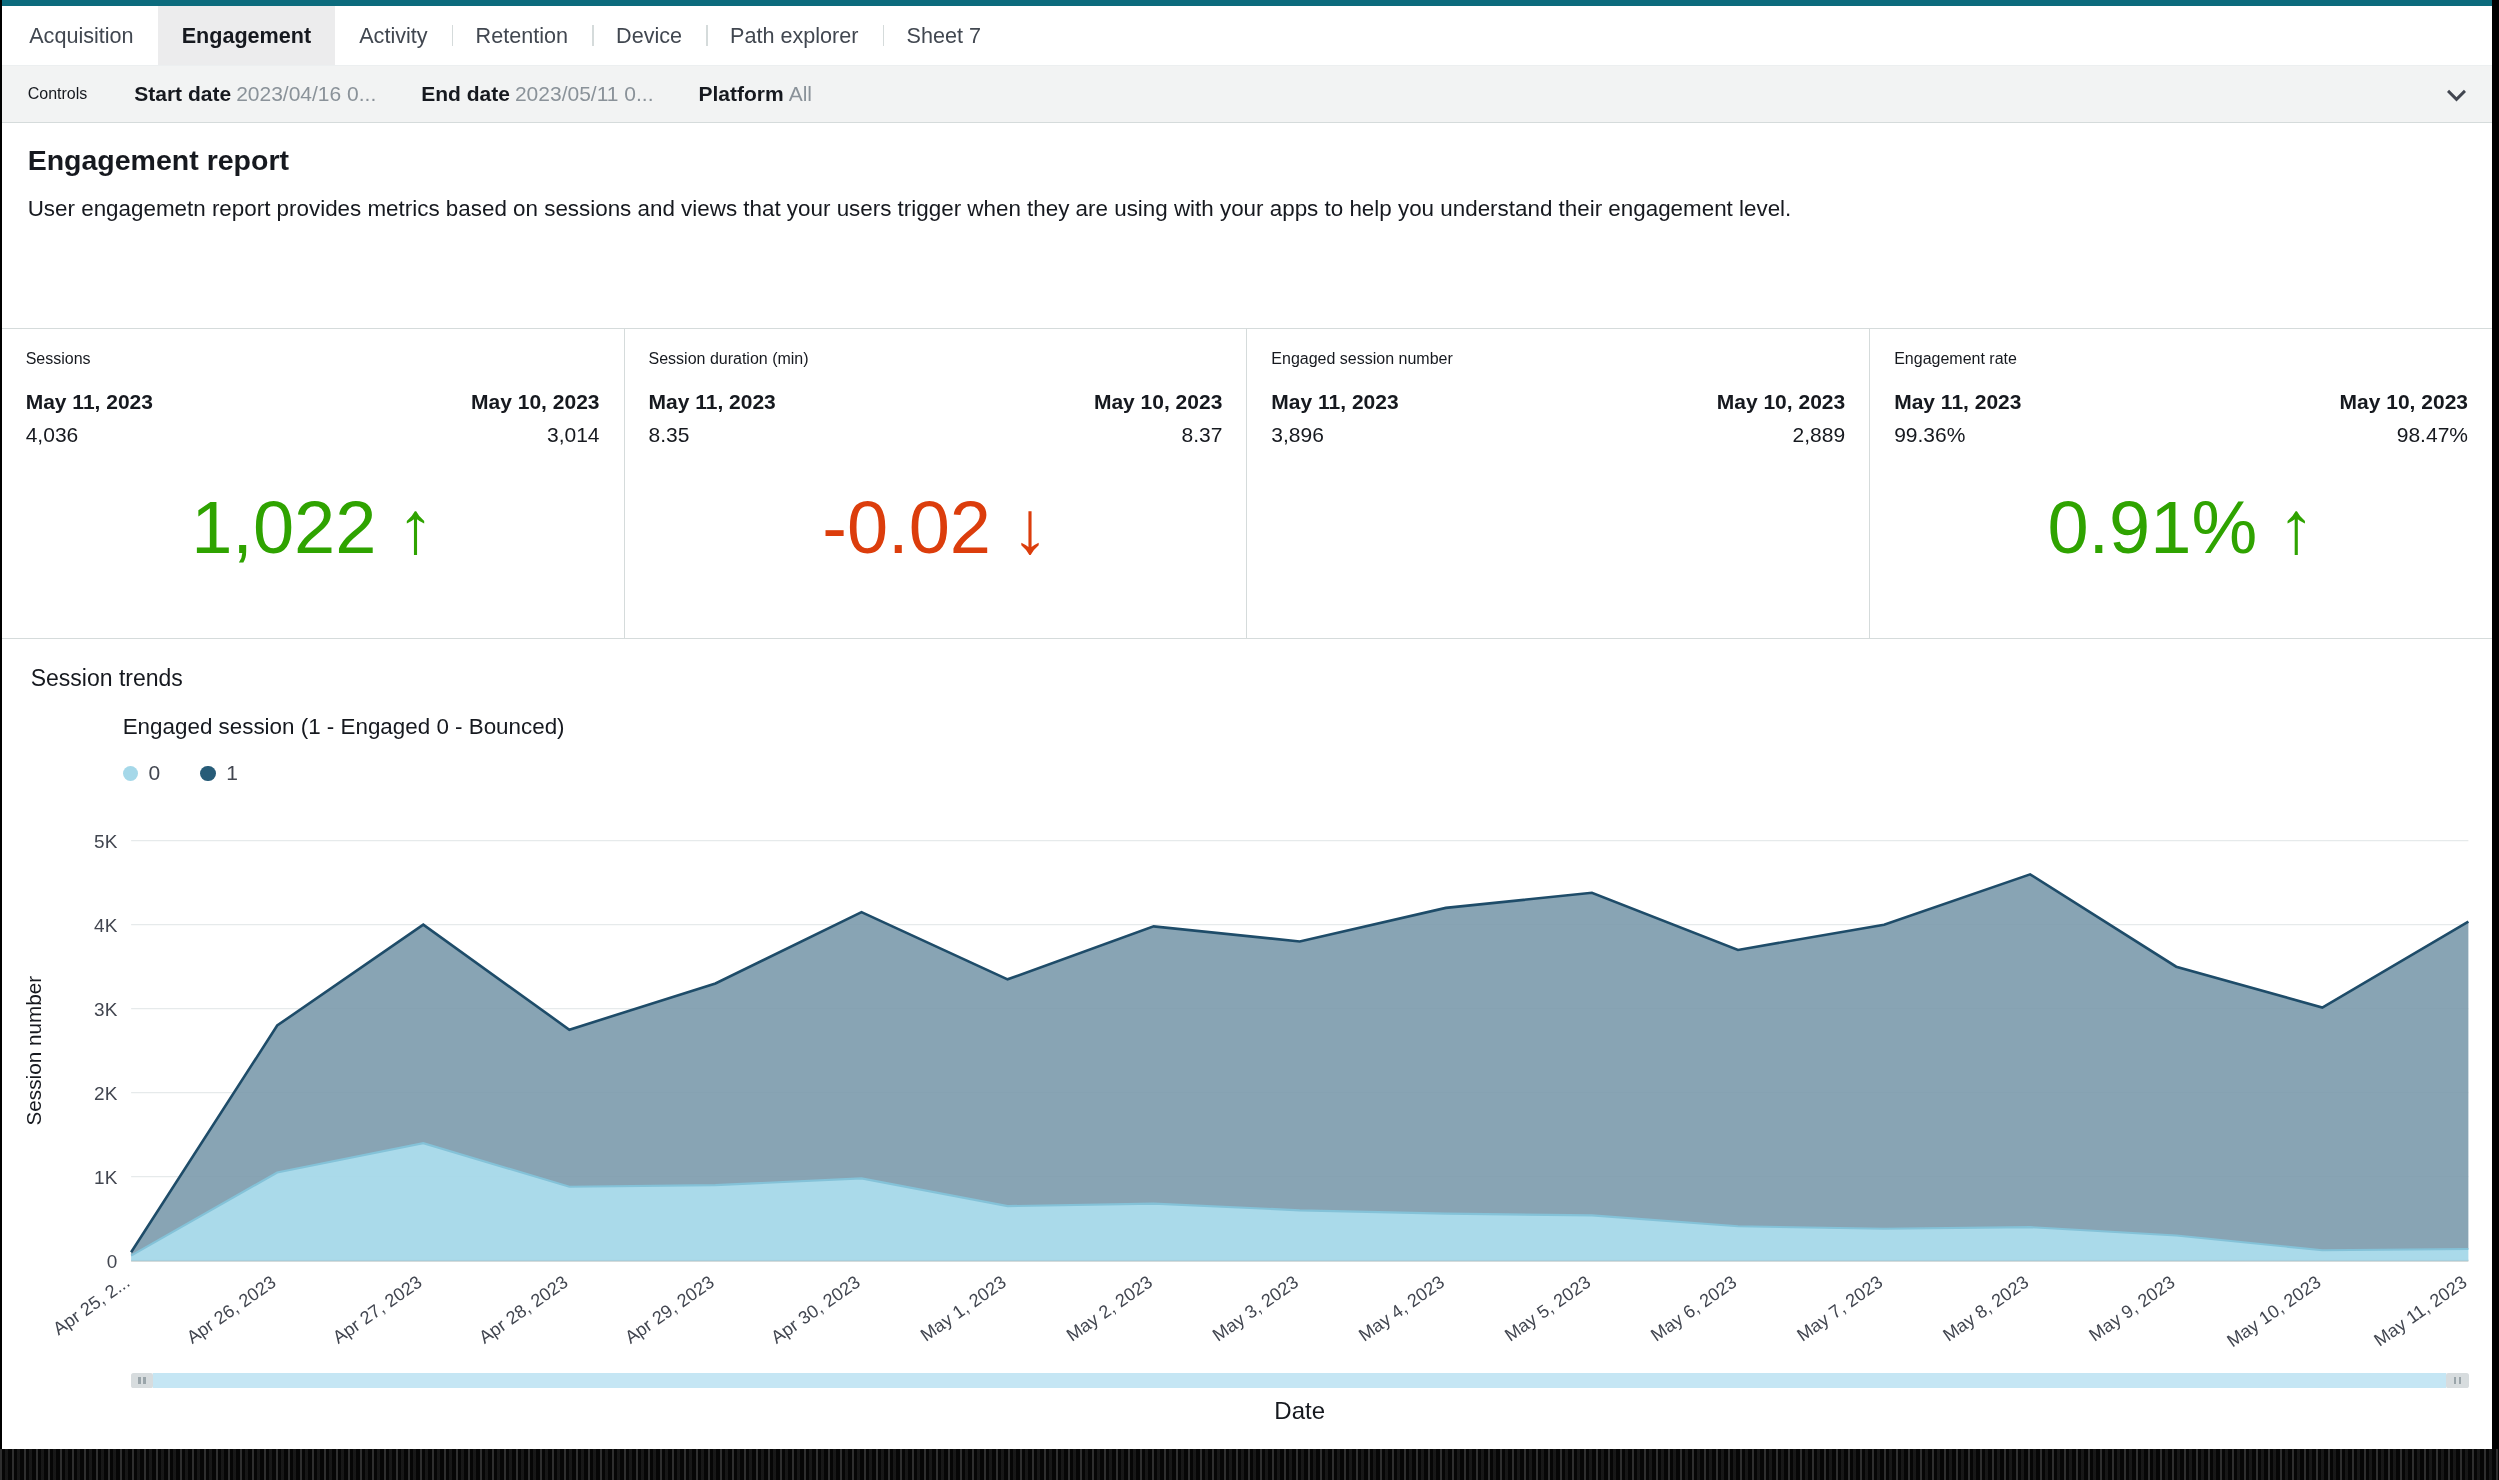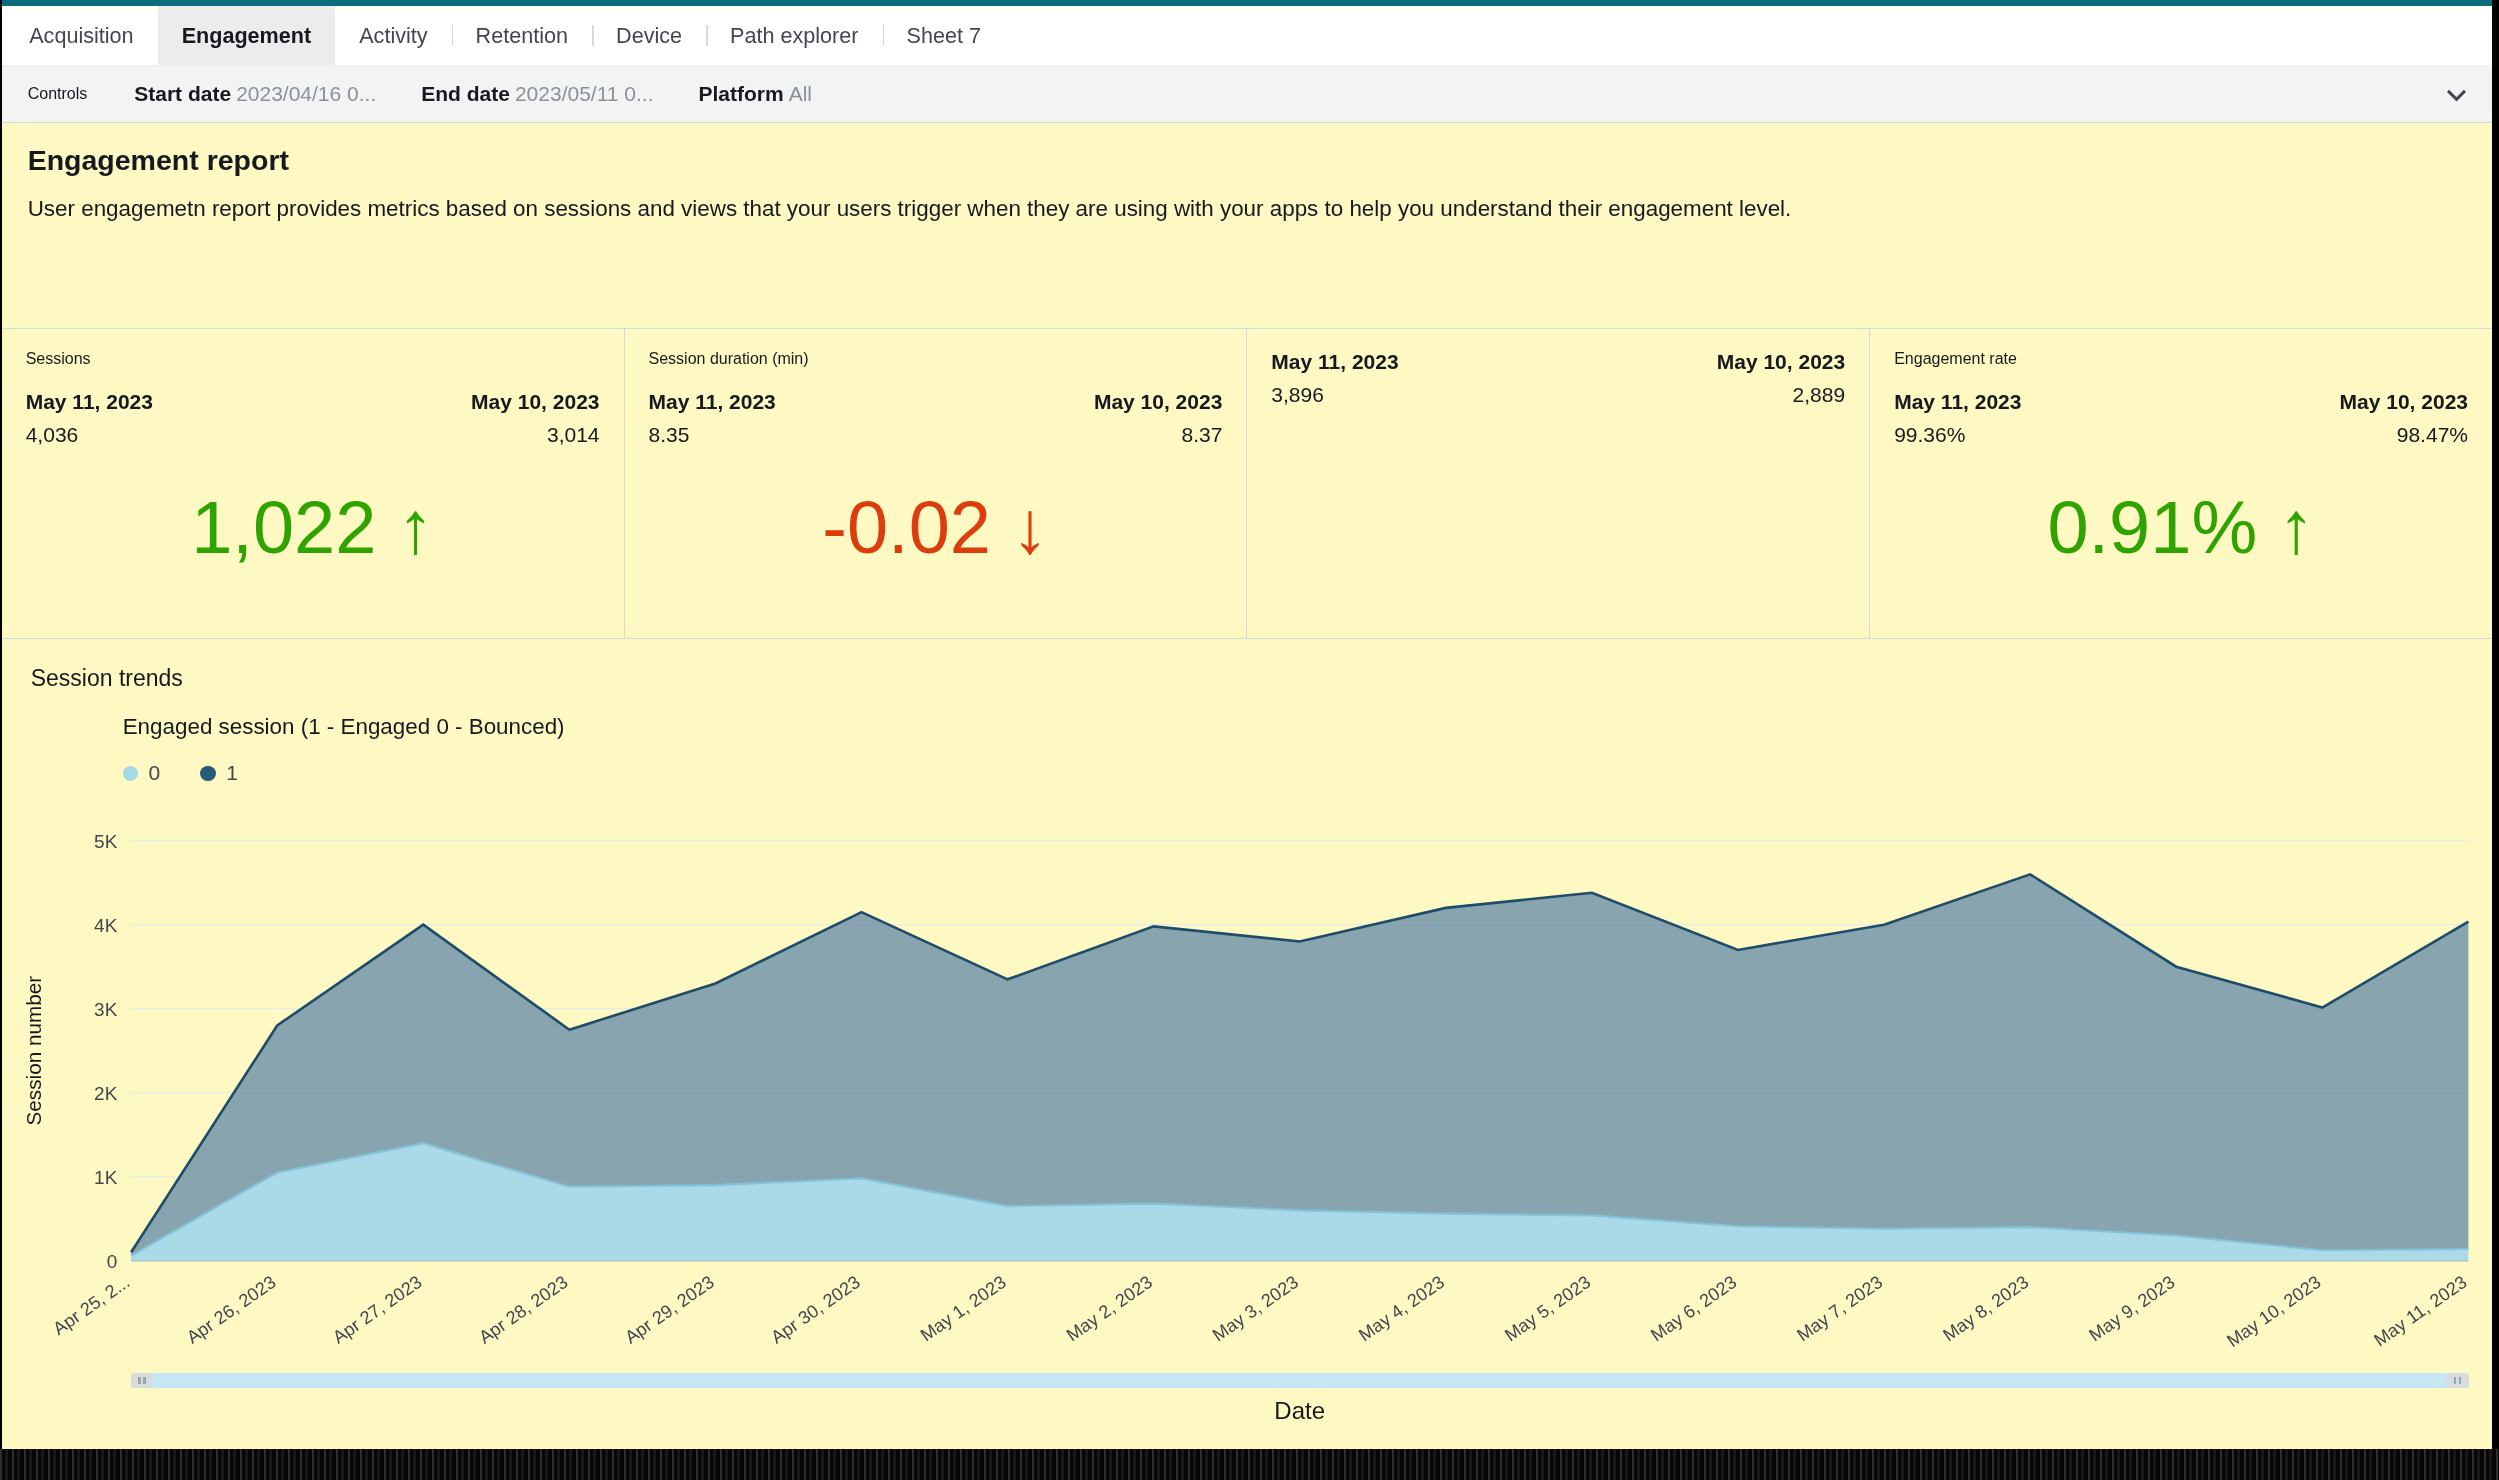--- a/index.html
+++ b/index.html
@@ -1,18 +1,18 @@
 <!DOCTYPE html>
 <html style="font-size:14px"><head>
 <meta charset="utf-8">
 <style>
   *{margin:0;padding:0;box-sizing:border-box}
   html,body{width:2500px;height:1480px;overflow:hidden;background:#000;
     font-family:"Liberation Sans",sans-serif;color:#16191f;}
-  .app{position:absolute;left:1.7px;top:0;right:7px;bottom:31px;background:#fef9c3;}
+  .app{position:absolute;left:1.7px;top:0;right:7px;bottom:31px;background:#ffffff;}
   .top-strip{height:6px;background:#0c6b7d;}
 
   
   .tabbar{height:60px;background:#fff;display:flex;align-items:stretch;padding-left:3.5px;border-bottom:0.9px solid #eceff0;}
   .tab{display:flex;align-items:center;padding:0 24px;font-size:21.6px;color:#414750;cursor:pointer;position:relative;white-space:nowrap;}
   .tab + .tab::before{content:"";position:absolute;left:0;top:19px;bottom:19px;width:1.7px;background:#d5dbdb;}
   .tab.active{background:#ececed;font-weight:bold;color:#16191f;}
   .tab.active::before{display:none}
   .tab.active + .tab::before{display:none}
 
@@ -130,20 +130,21 @@
           <div class="kpi-val">8.35</div>
         </div>
         <div class="kpi-col right">
           <div class="kpi-date">May 10, 2023</div>
           <div class="kpi-val">8.37</div>
         </div>
       </div>
       <div class="kpi-delta" style="color: rgb(220, 61, 12);">-0.02 ↓</div>
     </div>
     <div class="kpi-card">
+      <div class="kpi-title">Engaged session number</div>
       <div class="kpi-compare">
         <div class="kpi-col left">
           <div class="kpi-date">May 11, 2023</div>
           <div class="kpi-val">3,896</div>
         </div>
         <div class="kpi-col right">
           <div class="kpi-date">May 10, 2023</div>
           <div class="kpi-val">2,889</div>
         </div>
       </div>

